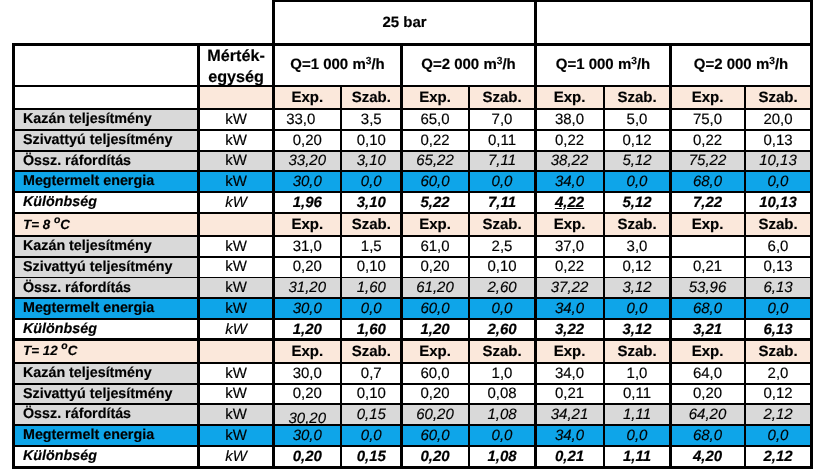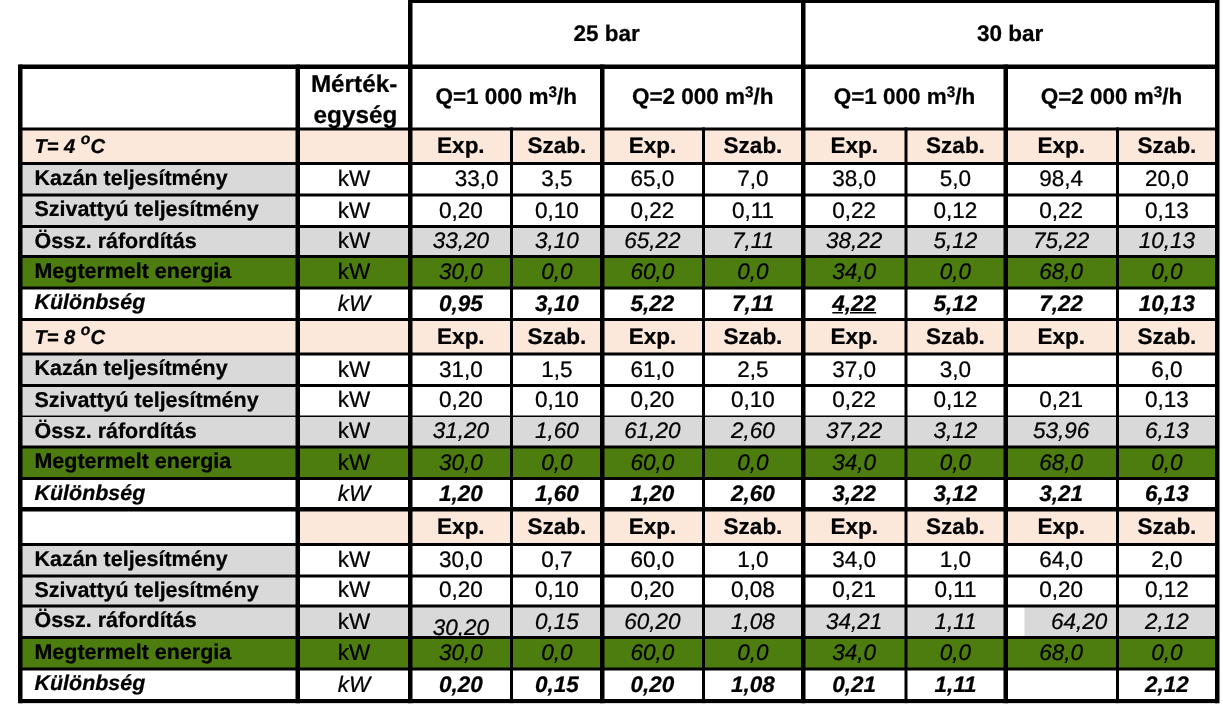--- a/index.html
+++ b/index.html
@@ -9,60 +9,54 @@
 .cell{position:absolute;box-sizing:border-box;overflow:hidden;white-space:nowrap;-webkit-text-stroke:0.16px #000;
       display:flex;align-items:center;justify-content:center;color:#000;
       font-size:15px;line-height:1.02;}
 .cell.lbl{justify-content:flex-start;padding-left:10px;font-size:14.3px;}
 .bar{position:absolute;background:#000;}
 .b{font-weight:700;}
 .i{font-style:italic;}
 .bi{font-weight:700;font-style:italic;}
 .peach{background:#fbe8db;}
 .gray{background:#d9d9d9;}
-.green{background:#4d7c0f;}
+.green{background:#0ea5e9;}
 .white{background:#fff;}
 sup{font-size:0.68em;vertical-align:0.45em;line-height:0;font-weight:inherit;font-style:inherit;}
 sup.deg{font-size:0.78em;vertical-align:0.56em;}
 .cell.temp{font-size:13.4px;}
-.stk{display:inline-block;text-align:right;line-height:20.4px;font-size:16.2px;position:relative;top:1.5px;}
+.stk{display:inline-block;text-align:center;line-height:20.4px;font-size:16.2px;position:relative;top:1.5px;}
 .stk span{display:block;}
 </style>
 </head>
 <body>
 
 <div id="sheet">
 <div class="cell white b" style="left:273.5px;top:0.9px;width:262.0px;height:43.4px;">
       <span>25 bar</span>
     </div>
-<div class="cell white b" style="left:535.5px;top:0.9px;width:276.0px;height:43.4px;">
-      <span>30 bar</span>
-    </div>
 <div class="cell white" style="left:13.0px;top:44.3px;width:185.6px;height:41.7px;"></div>
 <div class="cell white b" style="left:198.6px;top:44.3px;width:74.9px;height:41.7px;">
       <span class="stk">
         <span>Mérték-</span>
         <span>egység</span>
       </span>
     </div>
 <div class="cell white b" style="left:273.5px;top:44.3px;width:128.0px;height:41.7px;">
       <span><span>Q=1 000 m</span><sup>3</sup><span>/h</span></span>
     </div>
 <div class="cell white b" style="left:401.5px;top:44.3px;width:134.0px;height:41.7px;">
       <span><span>Q=2 000 m</span><sup>3</sup><span>/h</span></span>
     </div>
 <div class="cell white b" style="left:535.5px;top:44.3px;width:135.0px;height:41.7px;">
       <span><span>Q=1 000 m</span><sup>3</sup><span>/h</span></span>
     </div>
 <div class="cell white b" style="left:670.5px;top:44.3px;width:141.0px;height:41.7px;">
       <span><span>Q=2 000 m</span><sup>3</sup><span>/h</span></span>
     </div>
-<div class="cell peach bi lbl temp" style="left:13.0px;top:86.0px;width:185.6px;height:23.1px;">
-      <span><span>T= 4 </span><sup class="deg">o</sup><span>C</span></span>
-    </div>
 <div class="cell peach" style="left:198.6px;top:86.0px;width:74.9px;height:23.1px;"></div>
 <div class="cell peach b" style="left:273.5px;top:86.0px;width:67.5px;height:23.1px;">
       <span>Exp.</span>
     </div>
 <div class="cell peach b" style="left:341.0px;top:86.0px;width:60.5px;height:23.1px;">
       <span>Szab.</span>
     </div>
 <div class="cell peach b" style="left:401.5px;top:86.0px;width:67.0px;height:23.1px;">
       <span>Exp.</span>
     </div>
@@ -80,40 +74,40 @@
     </div>
 <div class="cell peach b" style="left:744.5px;top:86.0px;width:67.0px;height:23.1px;">
       <span>Szab.</span>
     </div>
 <div class="cell gray b lbl" style="left:13.0px;top:109.1px;width:185.6px;height:20.7px;">
       <span>Kazán teljesítmény</span>
     </div>
 <div class="cell white " style="left:198.6px;top:109.1px;width:74.9px;height:20.7px;">
       <span>kW</span>
     </div>
-<div class="cell white " style="left:284px;top:109.1px;width:67.5px;height:20.7px;">
+<div class="cell white " style="left:267px;top:109.1px;width:67.5px;height:20.7px;">
       <span>33,0</span>
     </div>
 <div class="cell white " style="left:341.0px;top:109.1px;width:60.5px;height:20.7px;">
       <span>3,5</span>
     </div>
 <div class="cell white " style="left:401.5px;top:109.1px;width:67.0px;height:20.7px;">
       <span>65,0</span>
     </div>
 <div class="cell white " style="left:468.5px;top:109.1px;width:67.0px;height:20.7px;">
       <span>7,0</span>
     </div>
 <div class="cell white " style="left:535.5px;top:109.1px;width:68.0px;height:20.7px;">
       <span>38,0</span>
     </div>
 <div class="cell white " style="left:603.5px;top:109.1px;width:67.0px;height:20.7px;">
       <span>5,0</span>
     </div>
 <div class="cell white " style="left:670.5px;top:109.1px;width:74.0px;height:20.7px;">
-      <span>98,4</span>
+      <span>75,0</span>
     </div>
 <div class="cell white " style="left:744.5px;top:109.1px;width:67.0px;height:20.7px;">
       <span>20,0</span>
     </div>
 <div class="cell gray b lbl" style="left:13.0px;top:129.9px;width:185.6px;height:20.7px;">
       <span>Szivattyú teljesítmény</span>
     </div>
 <div class="cell white " style="left:198.6px;top:129.9px;width:74.9px;height:20.7px;">
       <span>kW</span>
     </div>
@@ -201,21 +195,21 @@
 <div class="cell green i" style="left:744.5px;top:171.4px;width:67.0px;height:20.7px;">
       <span>0,0</span>
     </div>
 <div class="cell white bi lbl" style="left:13.0px;top:192.1px;width:185.6px;height:20.7px;">
       <span>Különbség</span>
     </div>
 <div class="cell white i" style="left:198.6px;top:192.1px;width:74.9px;height:20.7px;">
       <span>kW</span>
     </div>
 <div class="cell white bi" style="left:273.5px;top:192.1px;width:67.5px;height:20.7px;">
-      <span>0,95</span>
+      <span>1,96</span>
     </div>
 <div class="cell white bi" style="left:341.0px;top:192.1px;width:60.5px;height:20.7px;">
       <span>3,10</span>
     </div>
 <div class="cell white bi" style="left:401.5px;top:192.1px;width:67.0px;height:20.7px;">
       <span>5,22</span>
     </div>
 <div class="cell white bi" style="left:468.5px;top:192.1px;width:67.0px;height:20.7px;">
       <span>7,11</span>
     </div>
@@ -399,20 +393,23 @@
     </div>
 <div class="cell white bi" style="left:603.5px;top:319.0px;width:67.0px;height:20.7px;">
       <span>3,12</span>
     </div>
 <div class="cell white bi" style="left:670.5px;top:319.0px;width:74.0px;height:20.7px;">
       <span>3,21</span>
     </div>
 <div class="cell white bi" style="left:744.5px;top:319.0px;width:67.0px;height:20.7px;">
       <span>6,13</span>
     </div>
+<div class="cell peach bi lbl temp" style="left:13.0px;top:339.7px;width:185.6px;height:23.1px;">
+      <span><span>T= 12 </span><sup class="deg">o</sup><span>C</span></span>
+    </div>
 <div class="cell peach" style="left:198.6px;top:339.7px;width:74.9px;height:23.1px;"></div>
 <div class="cell peach b" style="left:273.5px;top:339.7px;width:67.5px;height:23.1px;">
       <span>Exp.</span>
     </div>
 <div class="cell peach b" style="left:341.0px;top:339.7px;width:60.5px;height:23.1px;">
       <span>Szab.</span>
     </div>
 <div class="cell peach b" style="left:401.5px;top:339.7px;width:67.0px;height:23.1px;">
       <span>Exp.</span>
     </div>
@@ -508,21 +505,21 @@
     </div>
 <div class="cell gray i" style="left:468.5px;top:404.4px;width:67.0px;height:20.7px;">
       <span>1,08</span>
     </div>
 <div class="cell gray i" style="left:535.5px;top:404.4px;width:68.0px;height:20.7px;">
       <span>34,21</span>
     </div>
 <div class="cell gray i" style="left:603.5px;top:404.4px;width:67.0px;height:20.7px;">
       <span>1,11</span>
     </div>
-<div class="cell gray i" style="left:670.5px;top:404.4px;width:74.0px;height:20.7px;margin-left:12px;">
+<div class="cell gray i" style="left:670.5px;top:404.4px;width:74.0px;height:20.7px;">
       <span>64,20</span>
     </div>
 <div class="cell gray i" style="left:744.5px;top:404.4px;width:67.0px;height:20.7px;">
       <span>2,12</span>
     </div>
 <div class="cell green b lbl" style="left:13.0px;top:425.1px;width:185.6px;height:20.7px;">
       <span>Megtermelt energia</span>
     </div>
 <div class="cell green " style="left:198.6px;top:425.1px;width:74.9px;height:20.7px;">
       <span>kW</span>
@@ -567,20 +564,23 @@
       <span>0,20</span>
     </div>
 <div class="cell white bi" style="left:468.5px;top:445.9px;width:67.0px;height:20.7px;">
       <span>1,08</span>
     </div>
 <div class="cell white bi" style="left:535.5px;top:445.9px;width:68.0px;height:20.7px;">
       <span>0,21</span>
     </div>
 <div class="cell white bi" style="left:603.5px;top:445.9px;width:67.0px;height:20.7px;">
       <span>1,11</span>
+    </div>
+<div class="cell white bi" style="left:670.5px;top:445.9px;width:74.0px;height:20.7px;">
+      <span>4,20</span>
     </div>
 <div class="cell white bi" style="left:744.5px;top:445.9px;width:67.0px;height:20.7px;">
       <span>2,12</span>
     </div>
 <div class="bar" style="left:11.5px;top:43.0px;width:3.00px;height:426.5px;"></div>
 <div class="bar" style="left:196.9px;top:43.0px;width:3.40px;height:426.5px;"></div>
 <div class="bar" style="left:271.8px;top:-0.4px;width:3.40px;height:469.9px;"></div>
 <div class="bar" style="left:340.0px;top:84.7px;width:2.00px;height:384.8px;"></div>
 <div class="bar" style="left:399.8px;top:43.0px;width:3.40px;height:426.5px;"></div>
 <div class="bar" style="left:467.5px;top:84.7px;width:2.00px;height:384.8px;"></div>

